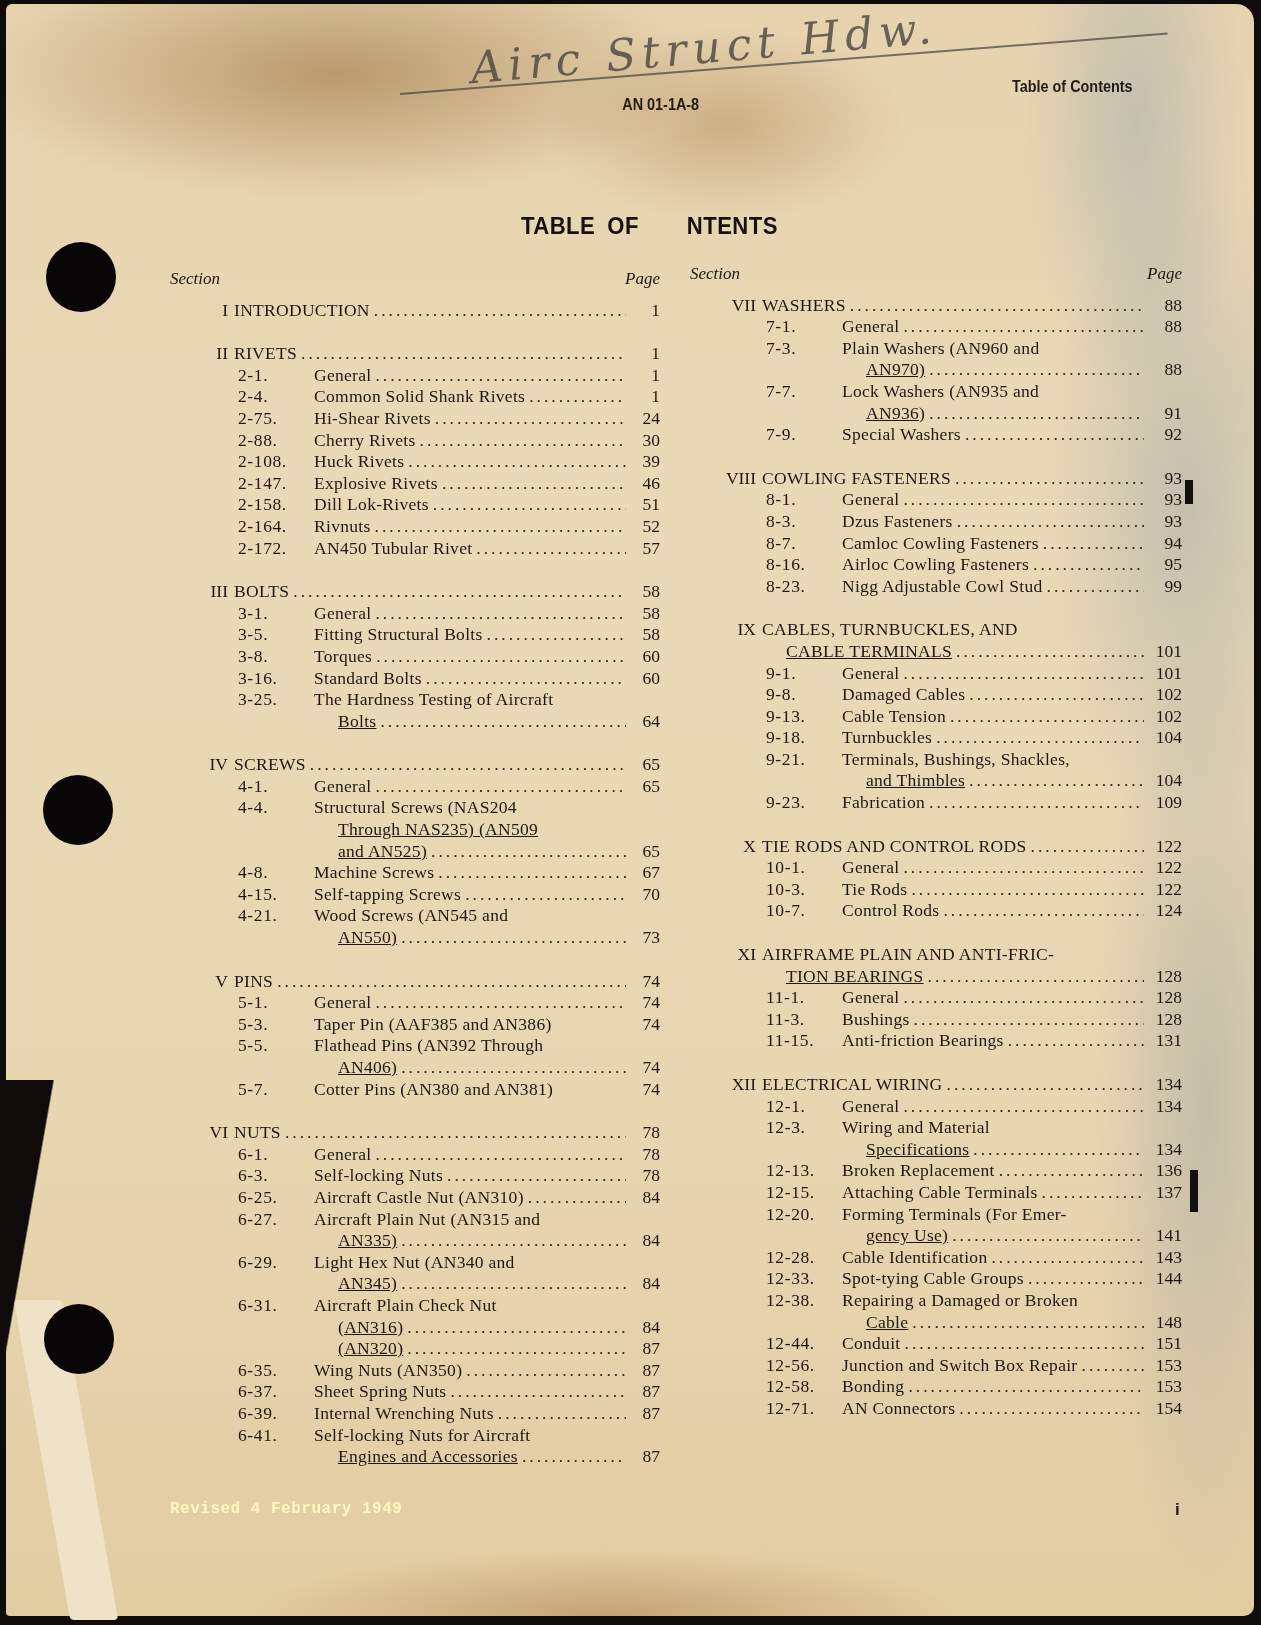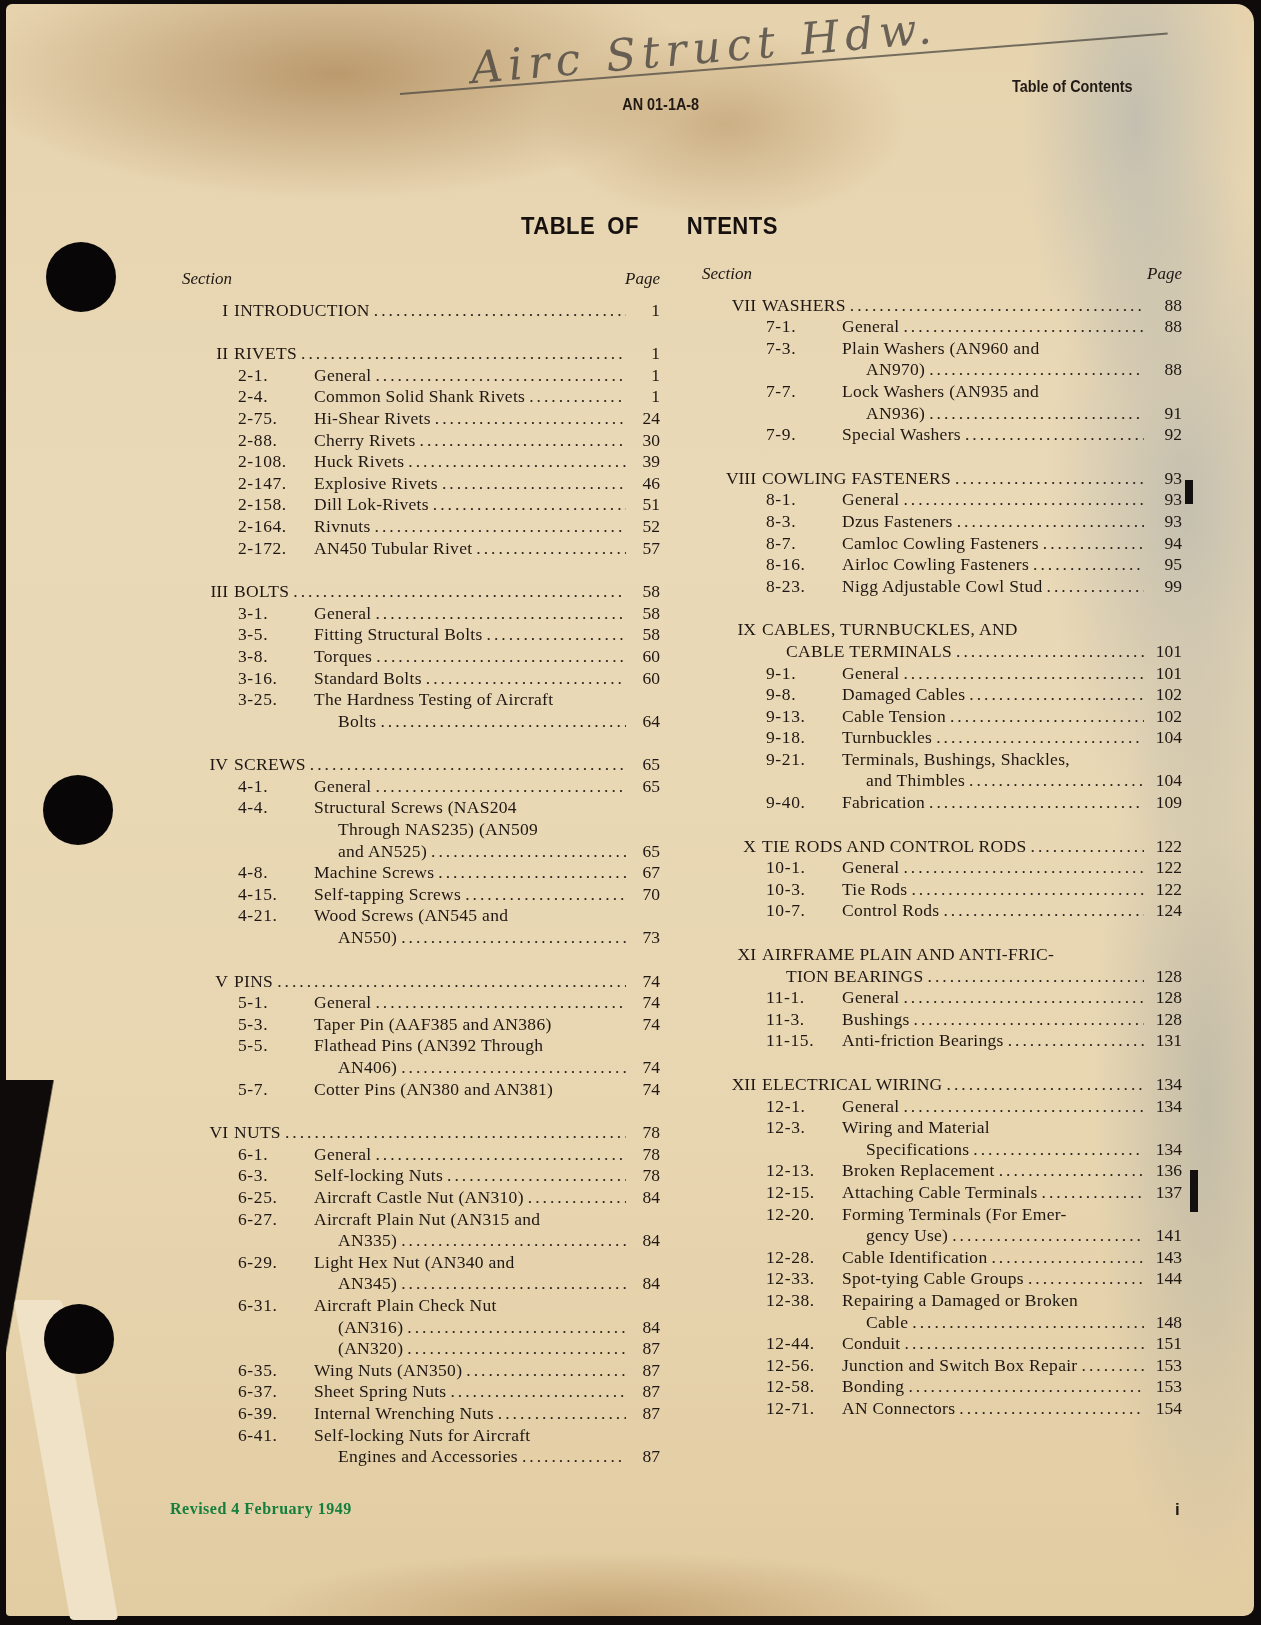--- a/index.html
+++ b/index.html
@@ -55,38 +55,38 @@
       position: absolute; left: 521px; top: 212px;
       font-family: "Liberation Sans", sans-serif; font-weight: bold; font-size: 24px;
       color: #16110e; letter-spacing: 0.5px; transform: scaleX(0.92); transform-origin: left;
       word-spacing: 6px;
     }
     .main-title .gap { display: inline-block; width: 52px; }
     .col { position: absolute; width: 490px; font-size: 17.5px; line-height: 21.6px; }
     .col-left { left: 170px; top: 268px; }
     .col-right { left: 690px; top: 263px; width: 492px; }
     .hdr { display: flex; justify-content: space-between; font-style: italic; font-size: 17px; margin-bottom: 10px; }
-    .hdr span { display: block; margin-left: 12px; }
+    .hdr span { display: block; }
     .sec { margin-bottom: 22px; }
     .row { display: flex; align-items: baseline; white-space: nowrap; }
     .roman { width: 64px; text-align: right; padding-right: 6px; box-sizing: border-box; flex: none; }
     .col-right .roman { width: 72px; }
     .num { width: 76px; padding-left: 2px; flex: none; letter-spacing: 0.6px; }
     .col-left .num { margin-left: 66px; }
     .col-right .num { margin-left: 74px; }
     .label { flex: none; letter-spacing: 0.3px; }
-    .cont { padding-left: 24px; }
+    .cont { padding-left: 24px; text-decoration: underline; }
     .dots { flex: 1; overflow: hidden; letter-spacing: 3px; margin: 0 4px; color: #2a221c; }
     .dots::before { content: "......................................................................................................"; }
     .pg { flex: none; width: 30px; text-align: right; }
     .col-right .pg { width: 34px; }
     .nodots { flex: 1; }
     .footer-left {
       position: absolute; left: 170px; top: 1500px;
-      font-family: Liberation Serif, serif; font-weight: bold; font-size: 16px; color: #15803d;
+      font-family: Liberation Mono, monospace; font-weight: bold; font-size: 16px; color: #fef9c3;
       letter-spacing: 0.5px;
     }
     .footer-right {
       position: absolute; left: 1175px; top: 1500px;
       font-family: "Liberation Sans", sans-serif; font-weight: bold; font-size: 17px; color: #221a14;
     }
     .mark { position: absolute; width: 8px; background: #141010; }
   </style>
 </head>
 <body>
@@ -526,21 +526,21 @@
         <span class="num">9-21.</span>
         <span class="label">Terminals, Bushings, Shackles,</span>
       </div>
       <div class="row">
         <span class="num"></span>
         <span class="label cont">and Thimbles</span>
         <span class="dots"></span>
         <span class="pg">104</span>
       </div>
       <div class="row">
-        <span class="num">9-40.</span>
+        <span class="num">9-23.</span>
         <span class="label">Fabrication</span>
         <span class="dots"></span>
         <span class="pg">109</span>
       </div>
     </div>
     <div class="sec">
       <div class="row">
         <span class="roman">X</span>
         <span class="label">TIE RODS AND CONTROL RODS</span>
         <span class="dots"></span>

